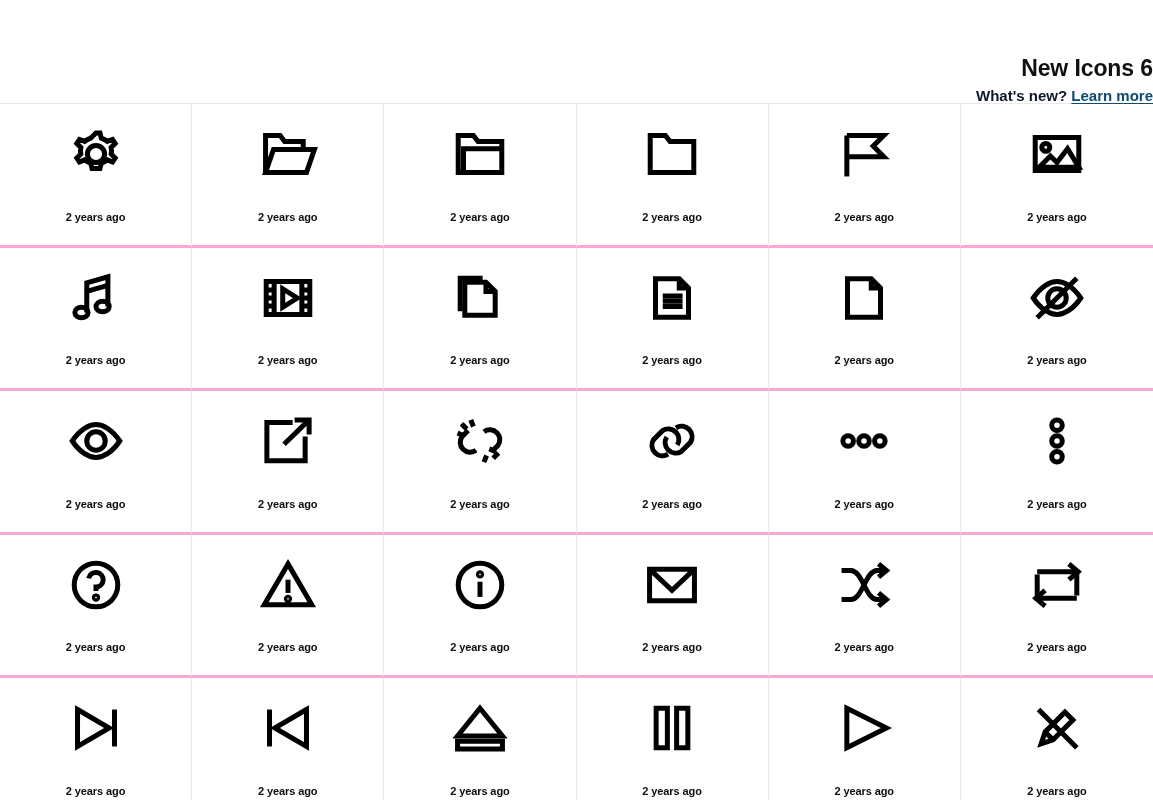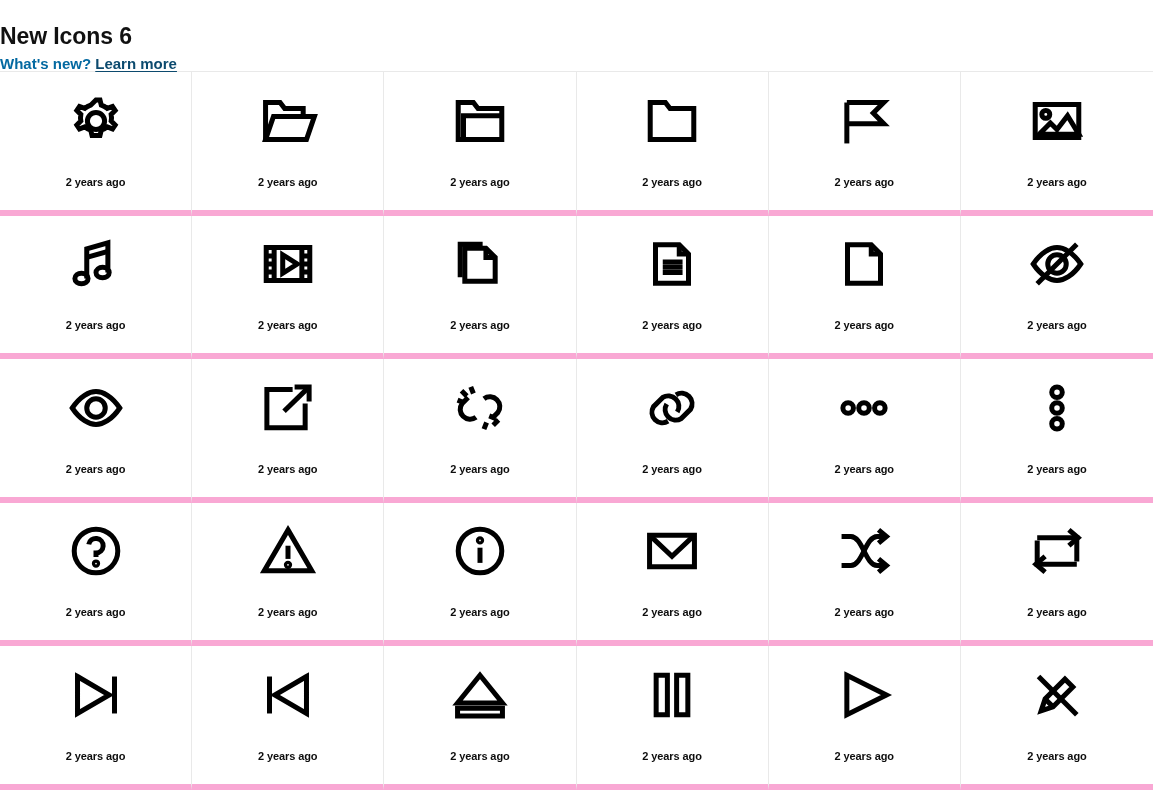--- a/index.html
+++ b/index.html
@@ -17,60 +17,61 @@
     height: 800px;
     position: relative;
     background: #ffffff;
     overflow: hidden;
   }
 
   
   .header {
     height: 71px;
     padding-top: 21px;
-    text-align: left;
+    text-align: right;
     background: #ffffff;
+    margin-top: 32px;
   }
 
   .header-title {
     font-size: 23px;
     font-weight: bold;
     color: #111111;
     letter-spacing: -0.1px;
     line-height: 30px;
   }
 
   .header-sub {
     margin-top: 3px;
     font-size: 15px;
     font-weight: bold;
     color: #111111;
     line-height: 20px;
   }
 
-  .header-sub .sub-q { color: #0369a1; }
+  .header-sub .sub-q { color: #0f172a; }
 
   .header-link {
     color: #0c4a6e;
     text-decoration: underline;
     text-underline-offset: 2px;
     cursor: pointer;
   }
 
   
   .grid {
     display: grid;
     grid-template-columns: repeat(6, 1fr);
     border-top: 1px solid #e9e9e9;
   }
 
   .cell {
     height: 143.5px;
     border-right: 1px solid #e9e9e9;
-    border-bottom: 6px solid #f9a8d4;
+    border-bottom: 3px solid #f9a8d4;
     display: flex;
     flex-direction: column;
     align-items: center;
     justify-content: flex-start;
     background: #ffffff;
     position: relative;
     cursor: pointer;
   }
 
   .cell:nth-child(6n) { border-right: none; }

